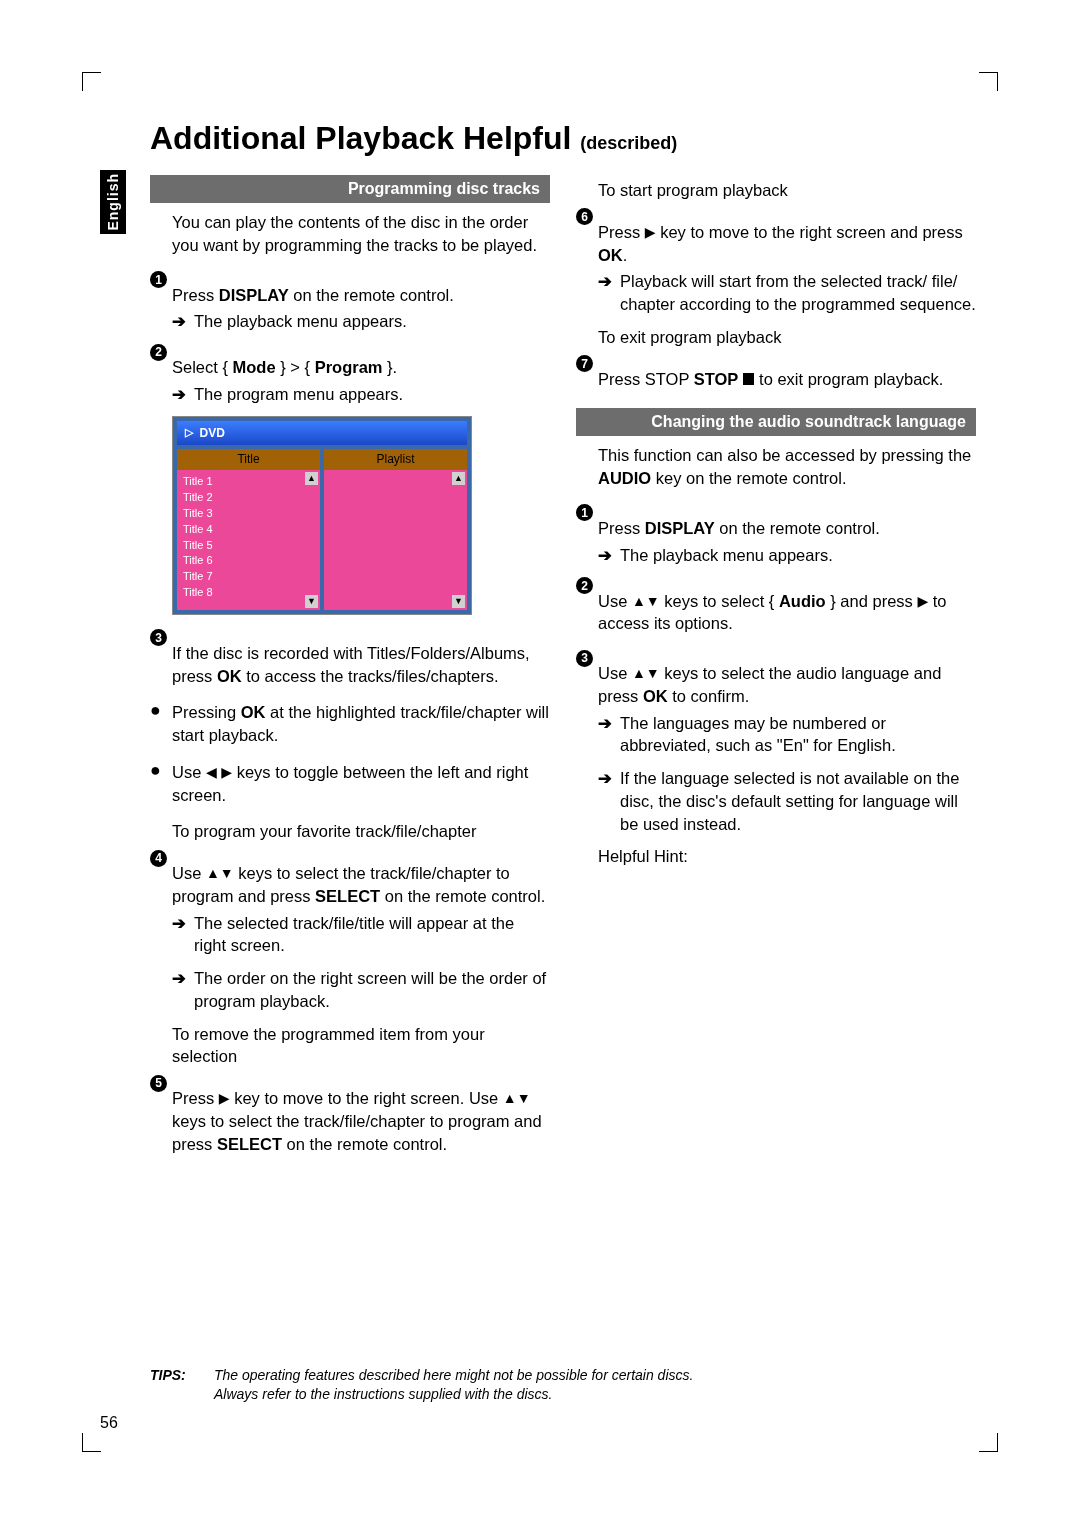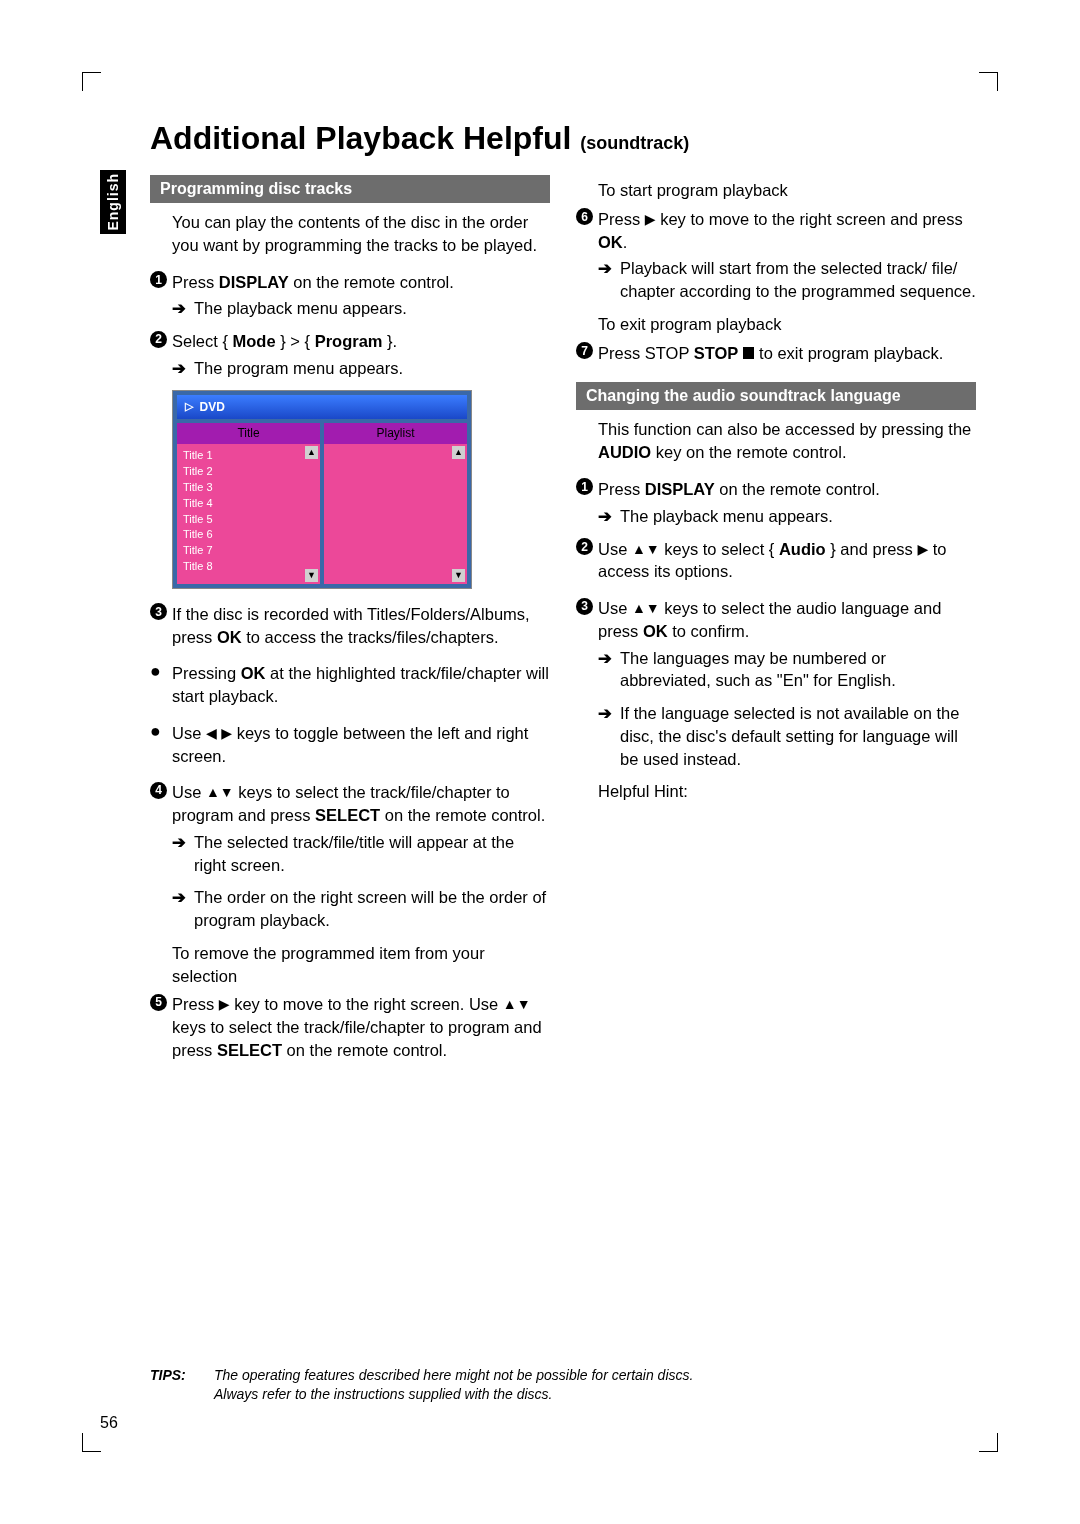--- a/index.html
+++ b/index.html
@@ -65,20 +65,21 @@
     font-size: 16.5px;
     line-height: 1.38;
   }
   .section-bar {
     background: #6d6d6d;
     color: #fff;
     font-weight: 700;
     padding: 3px 10px;
     margin: 4px 0 8px 0;
     font-size: 16px;
+    text-align: right;
   }
   .para {
     margin: 0 0 14px 22px;
   }
   .step {
     display: flex;
     margin: 0 0 4px 0;
   }
   .num {
     flex: 0 0 22px;
@@ -93,21 +94,21 @@
     border-radius: 50%;
     background: #000;
     color: #fff;
     font-size: 12px;
     font-weight: 700;
     display: inline-flex;
     align-items: center;
     justify-content: center;
     line-height: 1;
   }
-  .step .txt { flex: 1; }
+  .step .txt { flex: 1; margin-top: 13px; }
   .arrow-sub {
     margin: 2px 0 10px 22px;
     display: flex;
   }
   .arrow-sub .arr {
     flex: 0 0 22px;
     font-weight: 700;
   }
   .arrow-sub .at { flex: 1; }
   .bullet {
@@ -174,21 +175,21 @@
     display: flex;
     gap: 4px;
     margin-top: 4px;
   }
   .pane {
     flex: 1;
     display:flex;
     flex-direction:column;
   }
   .pane .ph {
-    background: #a21caf;
+    background: #a16207;
     color: #000;
     text-align: center;
     padding: 2px 0;
     font-size: 12px;
   }
   .pane .body {
     background: #ec4899;
     color:#fff;
     height: 140px;
     position: relative;
@@ -220,21 +221,21 @@
 <div class="crop tr"></div>
 <div class="crop bl"></div>
 <div class="crop br"></div>
 
 <div class="lang-tab">
     <span>English</span>
   </div>
 
 <div class="page">
   <h1 class="title">
-    <span>Additional Playback Helpful</span> <span class="cont">(soundtrack)</span>
+    <span>Additional Playback Helpful</span> <span class="cont">(described)</span>
   </h1>
 
   <div class="cols">
 
     <div class="col">
       <div class="section-bar">Programming disc tracks</div>
       <div class="para">You can play the contents of the disc in the order you want by programming the tracks to be played.</div>
 
       <div class="step">
         <div class="num">
@@ -299,20 +300,21 @@
 
       <div class="bullet">
         <div class="dot">●</div>
         <div>Pressing <b>OK</b> at the highlighted track/file/chapter will start playback.</div>
       </div>
       <div class="bullet">
         <div class="dot">●</div>
         <div>Use <span class="tri">◀</span> <span class="tri">▶</span> keys to toggle between the left and right screen.</div>
       </div>
 
+      <div class="heading">To program your favorite track/file/chapter</div>
       <div class="step">
         <div class="num">
             <span class="circ">4</span>
           </div>
         <div class="txt">Use <span class="tri">▲</span><span class="tri">▼</span> keys to select the track/file/chapter to program and press <b>SELECT</b> on the remote control.</div>
       </div>
       <div class="arrow-sub">
           <span class="arr">➔</span>
           <span class="at">The selected track/file/title will appear at the right screen.</span>
         </div>

